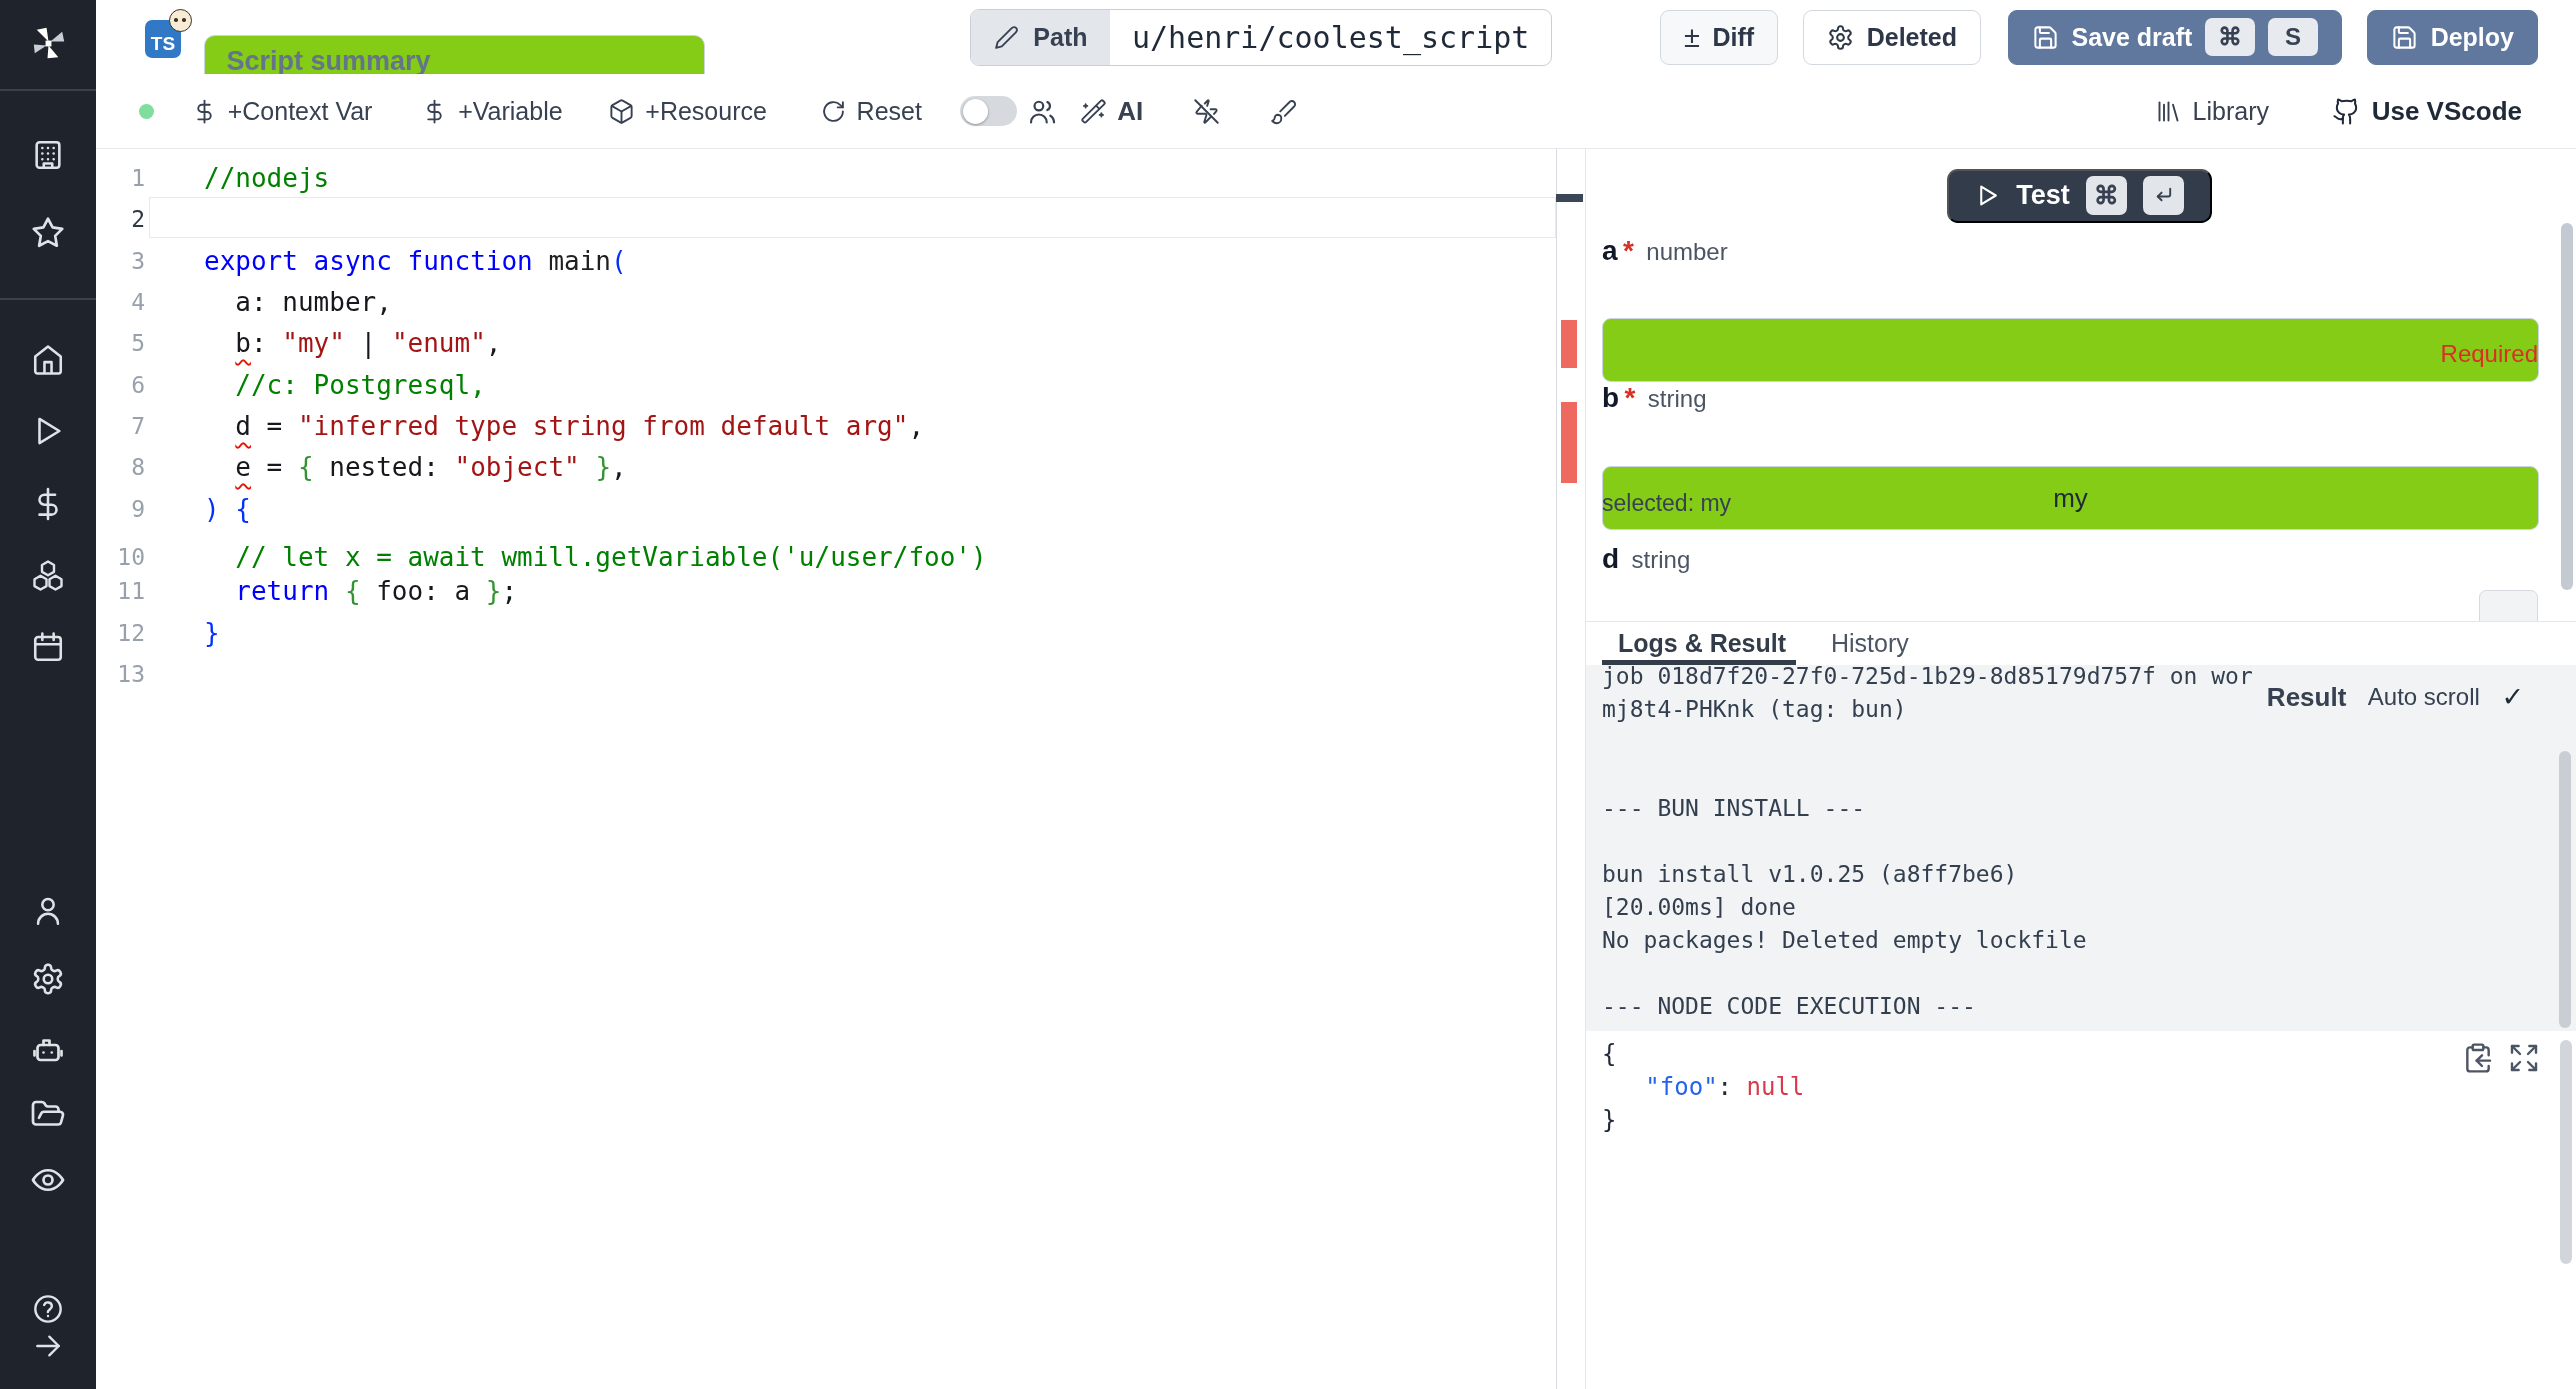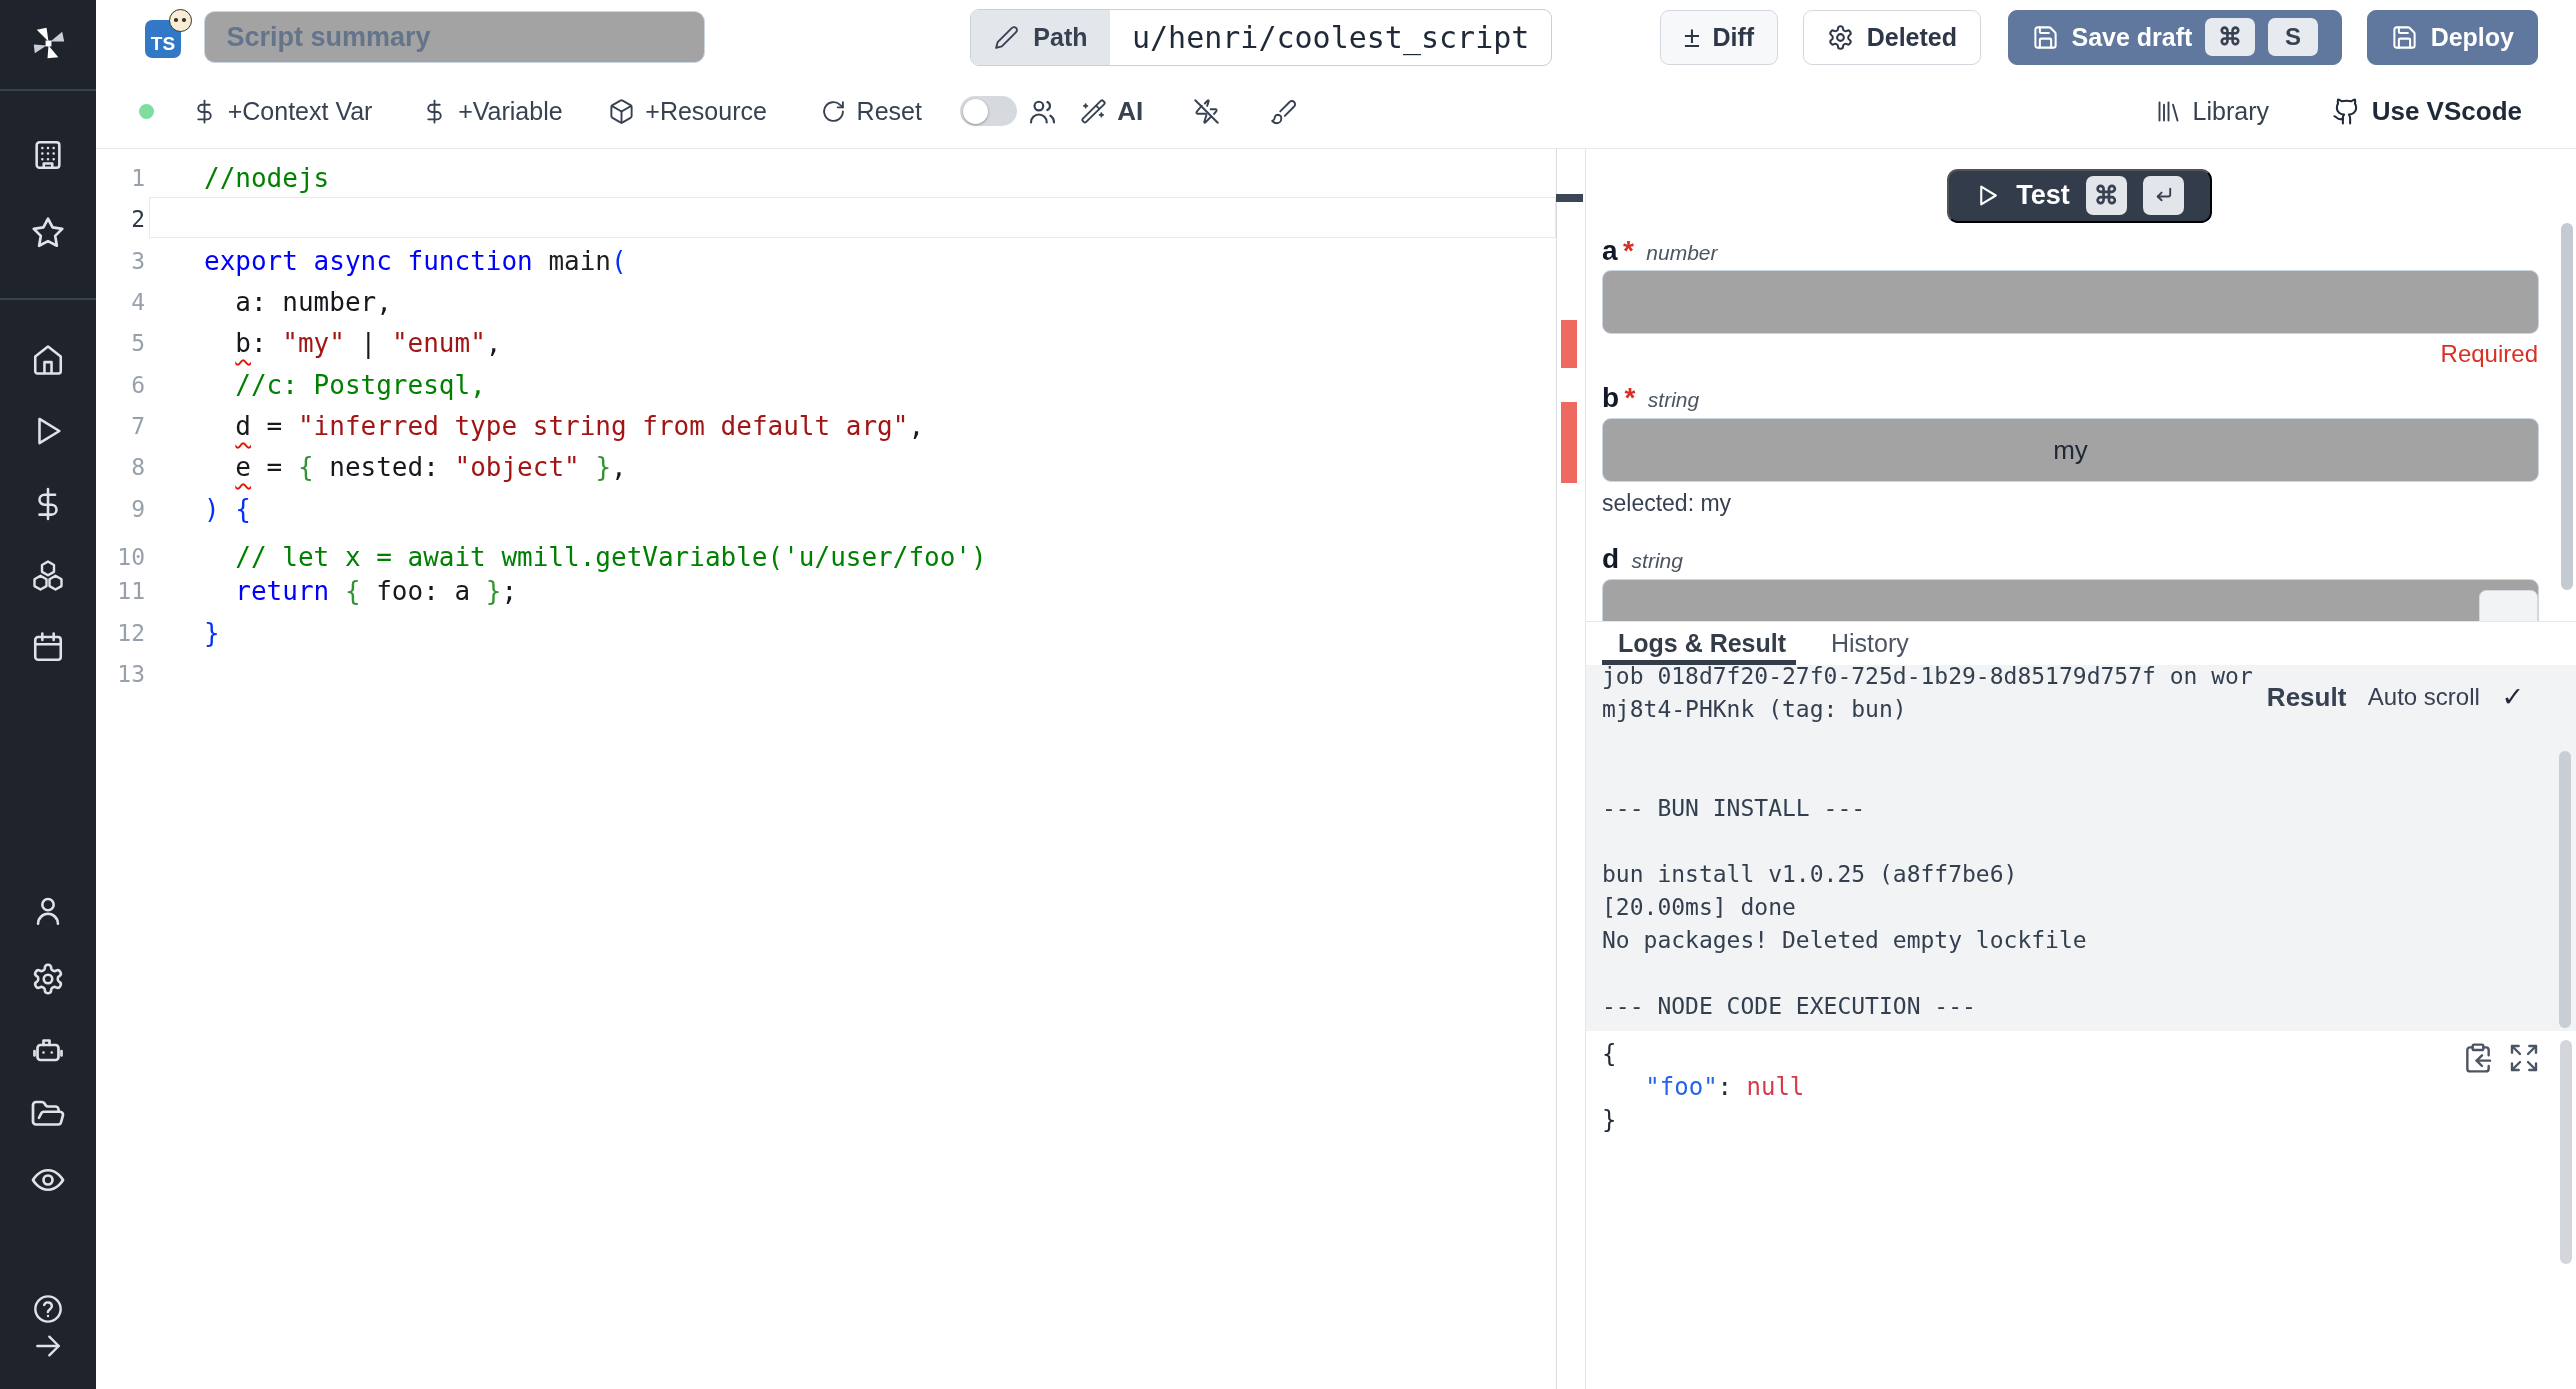--- a/index.html
+++ b/index.html
@@ -62,21 +62,21 @@
   .ovr-cursor{position:absolute;left:1460px;width:27px;top:45px;height:8px;background:#3b4757;}
   .ovr-err{position:absolute;left:1465px;width:16px;background:#ee6a60;}
 
   
   .runner{position:absolute;left:1585px;top:149px;right:0;bottom:0;background:#fff;border-left:0.9px solid #e5e7eb;padding-left:20px;}
   .test-btn{position:absolute;left:361px;top:19.7px;width:265px;height:54px;background:var(--test_button);border-radius:10.7px;color:#fff;display:flex;align-items:center;justify-content:center;gap:16px;font-size:27px;font-weight:bold;cursor:pointer;}
   .test-chip{background:#e2e5ea;color:#374151;border-radius:7.2px;height:39px;min-width:41px;display:flex;align-items:center;justify-content:center;font-size:25px;font-weight:600;}
   .field-label{position:absolute;left:16px;display:flex;align-items:baseline;gap:12.5px;}
   .fname{font-size:28px;font-weight:bold;color:#111827;}
   .fstar{color:var(--error_red);font-weight:bold;font-size:28px;margin-left:-7.2px;}
-  .ftype{font-style:italic;font-size:21px;color:#4b5563;text-align:right;}
+  .ftype{font-size:24px;color:#4b5563;text-align:right;}
   .field-input{position:absolute;left:16px;width:937px;height:64px;border:1.8px solid #cbd5e1;border-radius:9px;box-sizing:border-box;font-family:"Liberation Sans",sans-serif;font-size:26px;color:#1f2937;padding:0 23px;outline:none;}
   .required{position:absolute;right:38px;font-size:24px;color:var(--error_red);}
   .hint{position:absolute;left:16px;font-size:23px;color:#374151;}
   .d-clip{position:absolute;left:0;right:0;top:430px;height:42px;overflow:hidden;}
   .d-chip{position:absolute;left:893px;top:10.7px;width:57px;height:50px;background:#f1f3f5;border:0.9px solid #d6dae0;border-radius:7.2px;}
   .tabsbar{position:absolute;left:0;right:0;top:472px;height:44px;border-top:0.9px solid #e5e7eb;background:#fff;text-align:center;}
   .tab1{position:absolute;left:32px;top:7.2px;font-size:25px;font-weight:600;color:#333c49;cursor:pointer;}
   .tab2{position:absolute;left:245px;top:7.2px;font-size:25px;color:#4b5563;cursor:pointer;}
   .tab-underline{position:absolute;left:16px;top:38px;width:194px;height:5.4px;background:#333c49;}
   .logarea{position:absolute;left:0;right:0;top:516px;height:366px;background:var(--log_bg);border-bottom:0.9px solid #e5e7eb;overflow:hidden;}
@@ -86,21 +86,21 @@
   .autoscroll-lbl{font-size:24px;color:#374151;cursor:pointer;}
   .checkmark{font-size:27px;color:#1f2937;}
   .resultarea{position:absolute;left:0;right:0;top:882px;bottom:0;background:#fff;}
   .respre{position:absolute;left:16px;top:7.2px;margin:0;font-family:"DejaVu Sans Mono",monospace;font-size:24px;line-height:33px;white-space:pre;color:#1f2937;}
   .res-key{color:var(--result_key);}
   .res-null{color:var(--result_null);}
   .res-icons{position:absolute;top:10.7px;right:36px;display:flex;gap:14.3px;color:#4b5563;}
   .res-icons .icbtn{cursor:pointer;}
   .scroll-thumb{position:absolute;border-radius:6.3px;background:#c4cad2;}
 
-  input{background:#a3a3a3;}
+  input{background:#84cc16;margin-top:48px;}
 </style>
 </head>
 <body>
 
 <div class="app">
 
   <aside class="sidebar">
     <div class="sb-icon" style="top:19.7px">
       <svg width="47" height="47" viewBox="0 0 24 24" fill="none">
         <path d="M12 11 L6 5 L11 4 Z" fill="#ffffff"></path>

